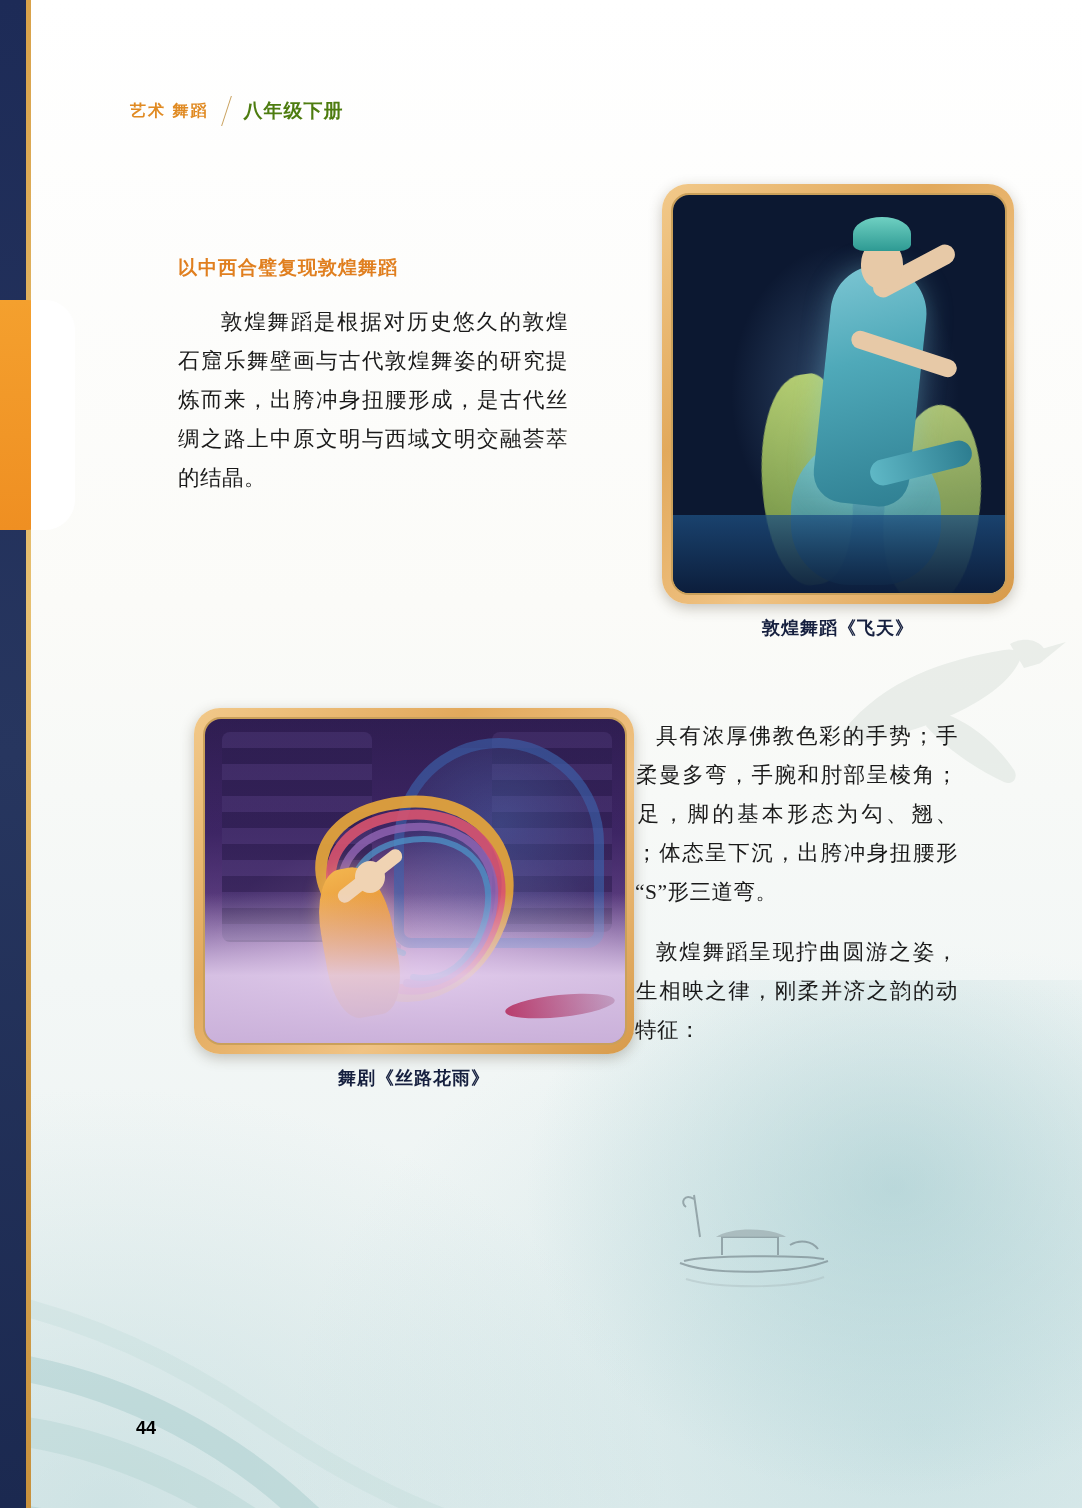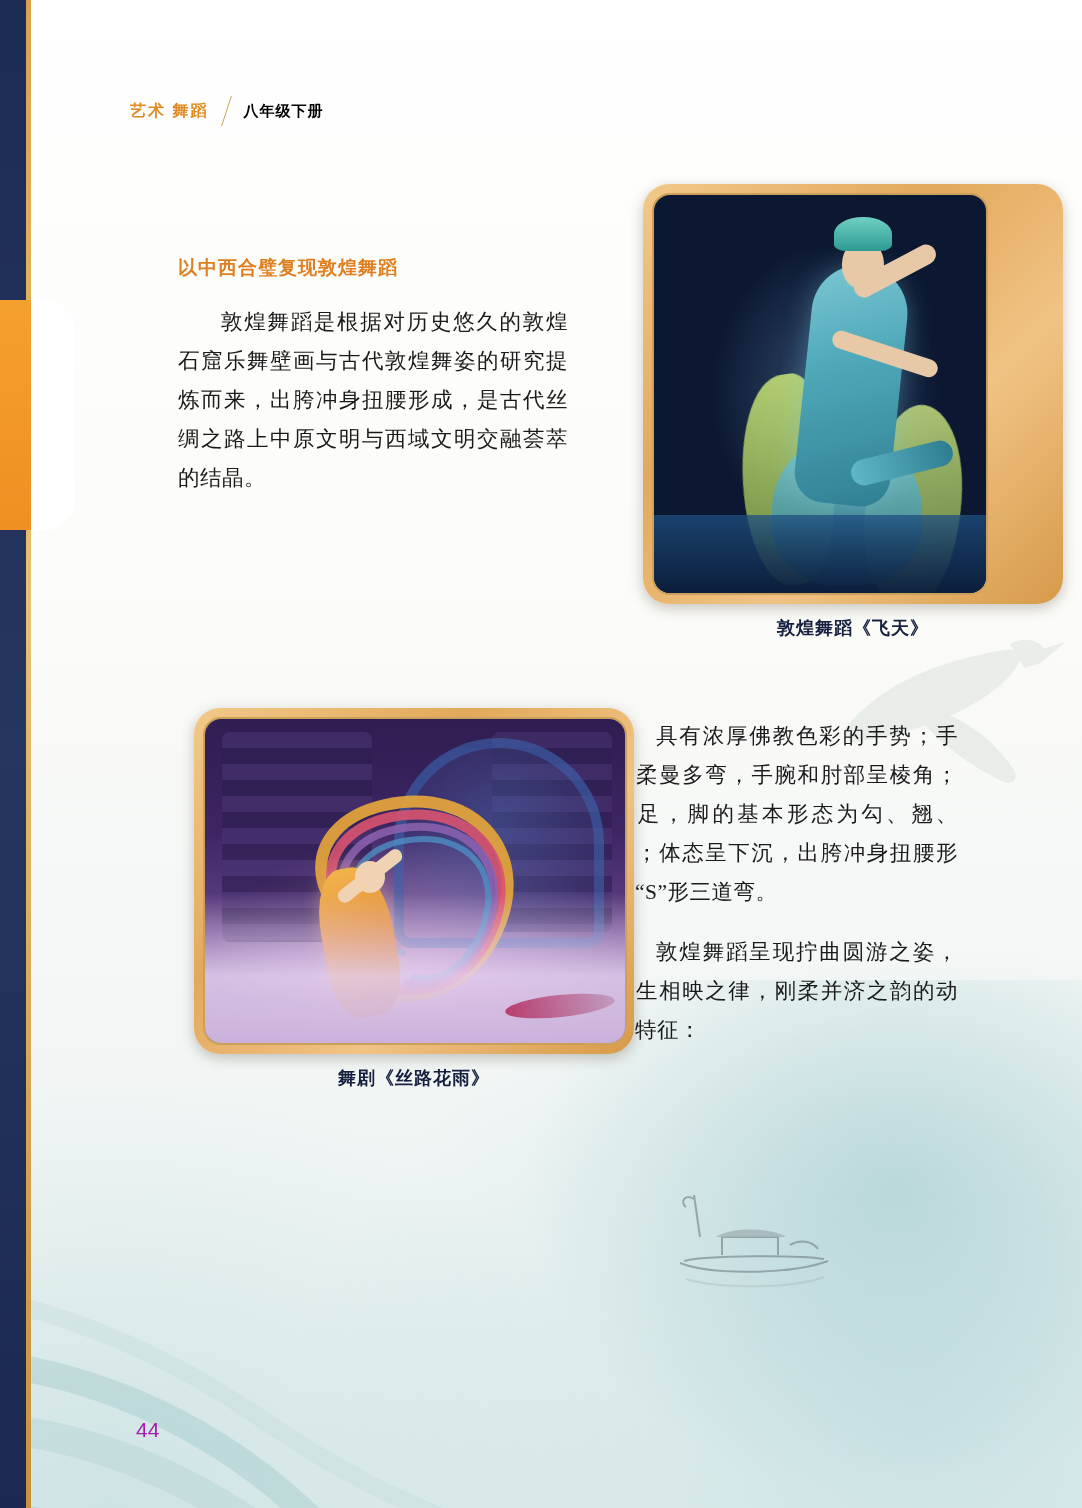--- a/index.html
+++ b/index.html
@@ -120,22 +120,22 @@
     font-family: "Liberation Sans", sans-serif;
   }
   .header .divider {
     width: 1px;
     height: 30px;
     background: #c9a15e;
     margin: 0 16px 0 18px;
     transform: skewX(-18deg);
   }
   .header .grade {
-    color: #000000;
-    font-size: 15px;
+    color: #4d7c0f;
+    font-size: 19px;
     font-weight: bold;
     letter-spacing: 1px;
     font-family: "Liberation Sans", sans-serif;
   }
 
   
   .col-left-text {
     position: absolute;
     left: 178px;
     top: 255px;
@@ -194,21 +194,21 @@
     margin-top: 12px;
     text-align: center;
     font-size: 18px;
     color: #16203f;
     font-family: "Liberation Serif", serif;
     font-weight: bold;
     letter-spacing: 1px;
   }
 
   
-  #fig-feitian { left: 603px; top: 168px; width: 420px; }
+  #fig-feitian { left: 622px; top: 168px; width: 352px; }
   #fig-feitian .frame-inner { width: 332px; height: 398px; }
 
   
   #fig-silkroad { left: 142px; top: 692px; width: 440px; padding-left: 12px; }
   #fig-silkroad .frame-inner { width: 420px; height: 324px; }
 
   
   .art-feitian {
     position: absolute; inset: 0;
     background:
@@ -368,24 +368,24 @@
     background: linear-gradient(90deg, rgba(180,40,90,0.85), rgba(120,30,70,0.2));
     border-radius: 50%;
     transform: rotate(-6deg);
   }
 
   
   .page-number {
     position: absolute;
     left: 136px;
     top: 1418px;
-    font-size: 21px;
-    color: #a21caf;
+    font-size: 18px;
+    color: #000000;
     font-family: "Liberation Sans", sans-serif;
-    font-weight: normal;
+    font-weight: bold;
   }
 </style>
 </head>
 <body>
 
 <div class="page">
 
   <div class="bg-base"></div>
 
   <div class="waves">

